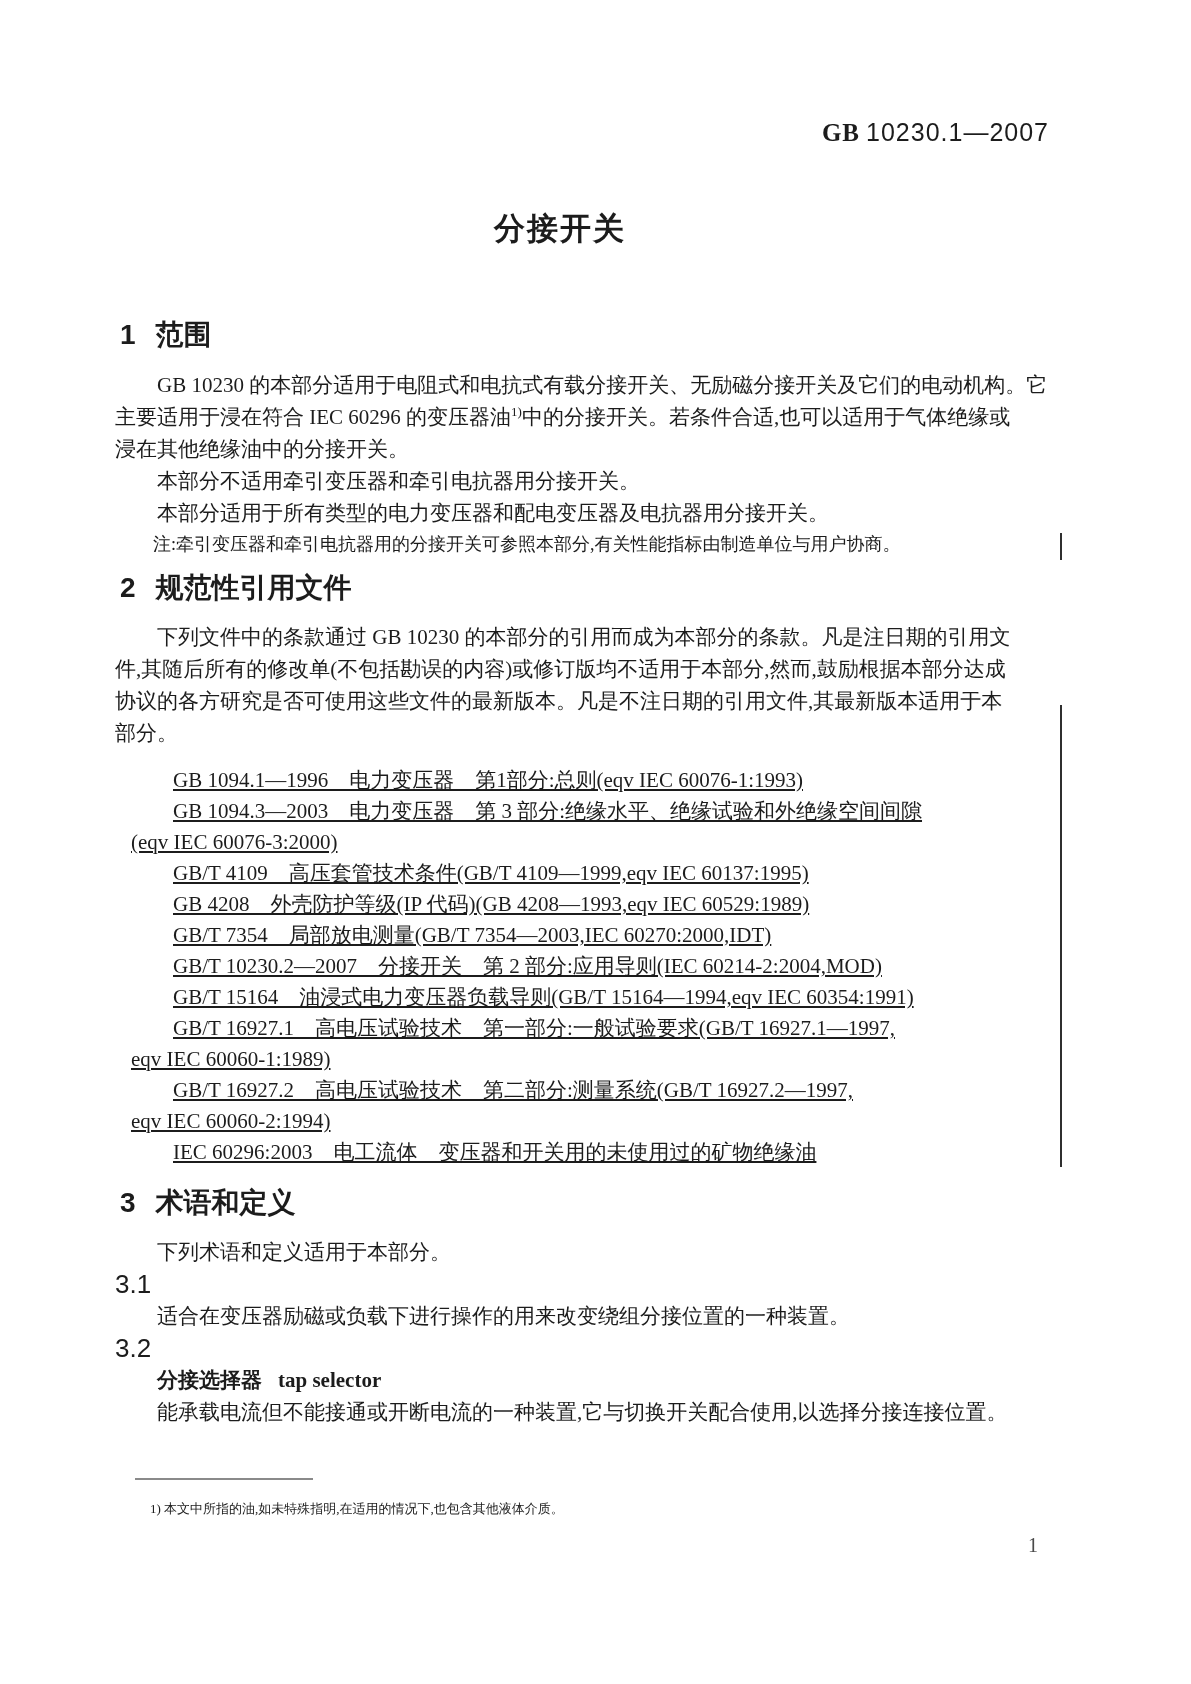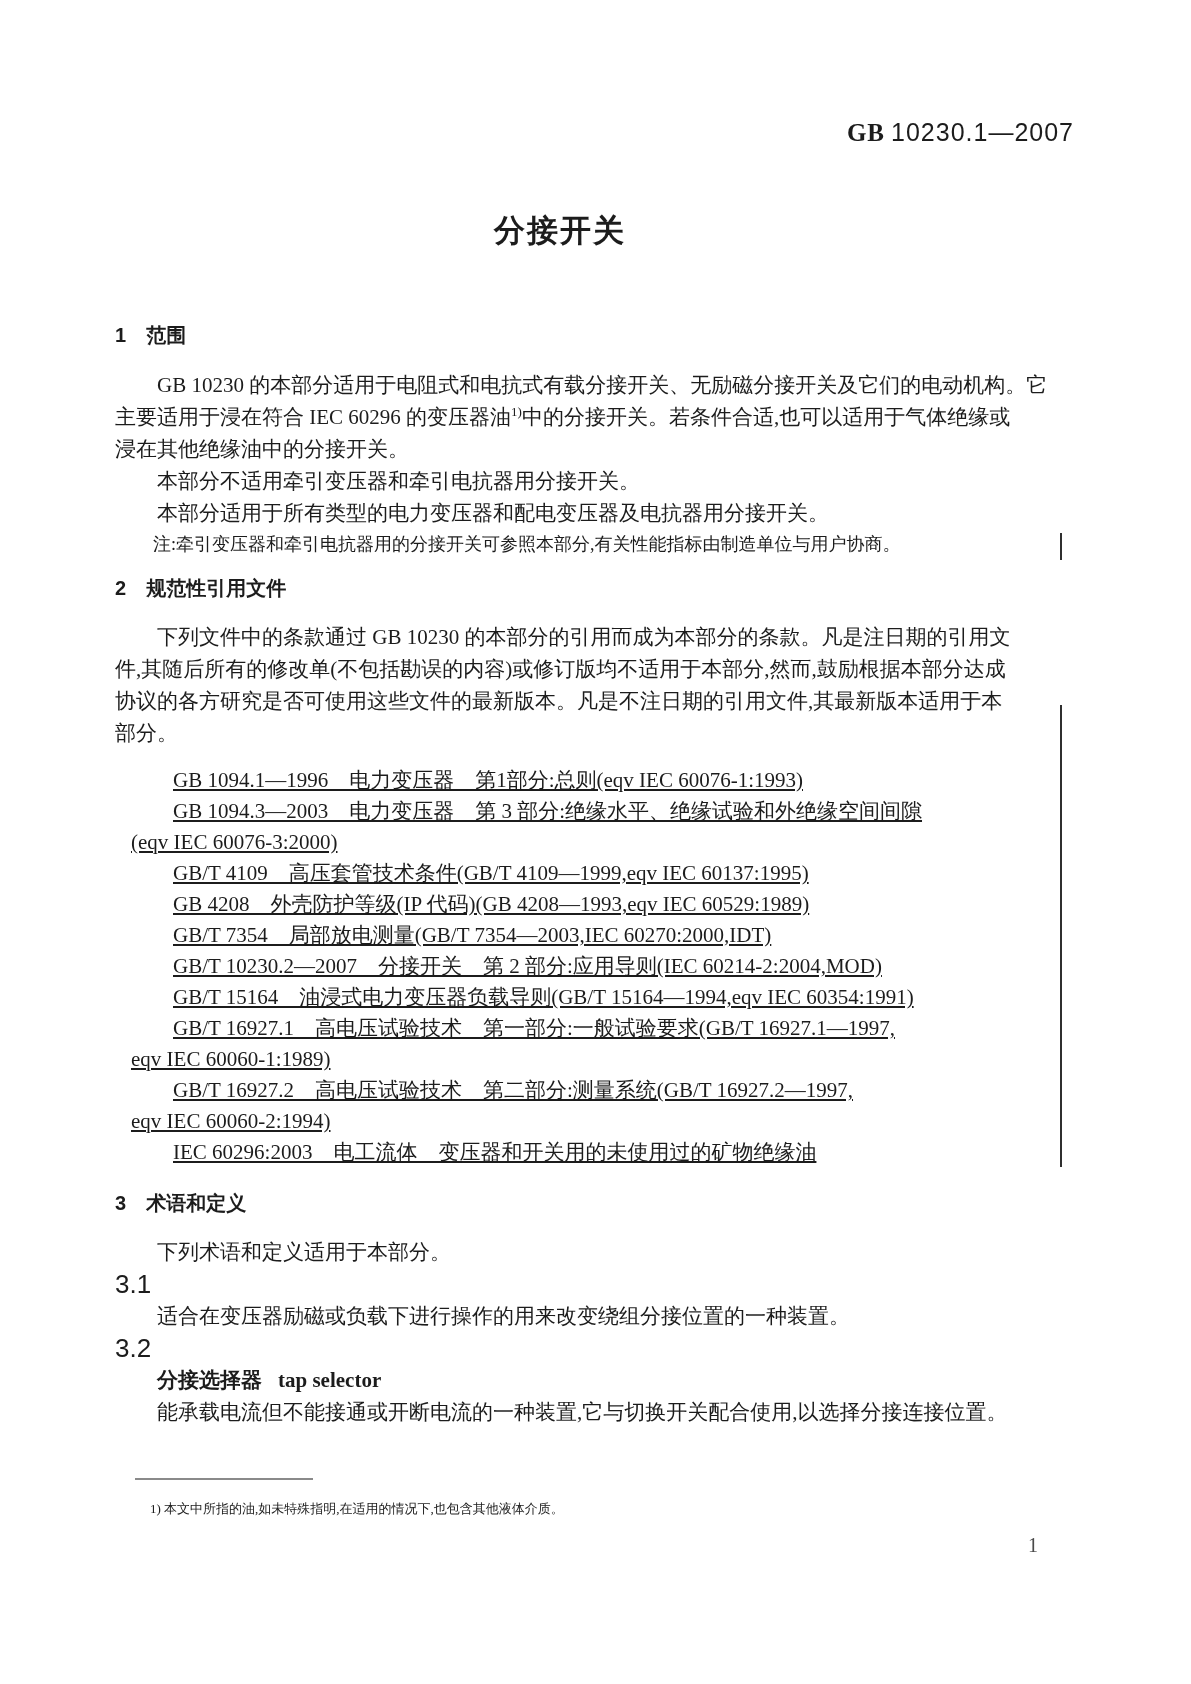--- a/index.html
+++ b/index.html
@@ -15,49 +15,50 @@
   .content {
     position: absolute;
     left: 115px;
     top: 0;
     width: 960px;
   }
   
   .doc-header {
     position: absolute;
     top: 118px;
-    right: 117px;
+    right: 142px;
     font-size: 25px;
     letter-spacing: 1px;
     white-space: nowrap;
   }
   .doc-header .std {
     font-family: "Liberation Serif", "DejaVu Serif", serif;
     font-weight: bold;
   }
   .doc-header .code {
     font-family: "Liberation Sans", "DejaVu Sans", sans-serif;
     margin-left: 6px;
   }
   
   .titles {
     padding-top: 211px;
     width: 890px;
     text-align: center;
-    font-family: Liberation Serif, serif;
+    font-family: Liberation Mono, monospace;
     font-weight: bold;
   }
   .title-main  { font-size: 31px; line-height: 40px; letter-spacing: 2px; }
   .title-sub   { font-size: 28px; line-height: 42px; letter-spacing: 1px; }
   
   .sec-heading {
     font-family: "Liberation Sans", "DejaVu Sans", sans-serif;
     font-weight: bold;
-    font-size: 20px;
+    font-size: 28px;
     line-height: 24px;
+    margin-left: 5px;
   }
   .sec-heading .sec-num { margin-right: 20px; font-weight: bold; }
   .h1-s1 { margin-top: 72px; }
   .h1-s2 { margin-top: 17px; }
   .h1-s3 { margin-top: 23px; }
   
   .body-p {
     font-size: 21px;
     line-height: 32px;
     white-space: pre-line;

